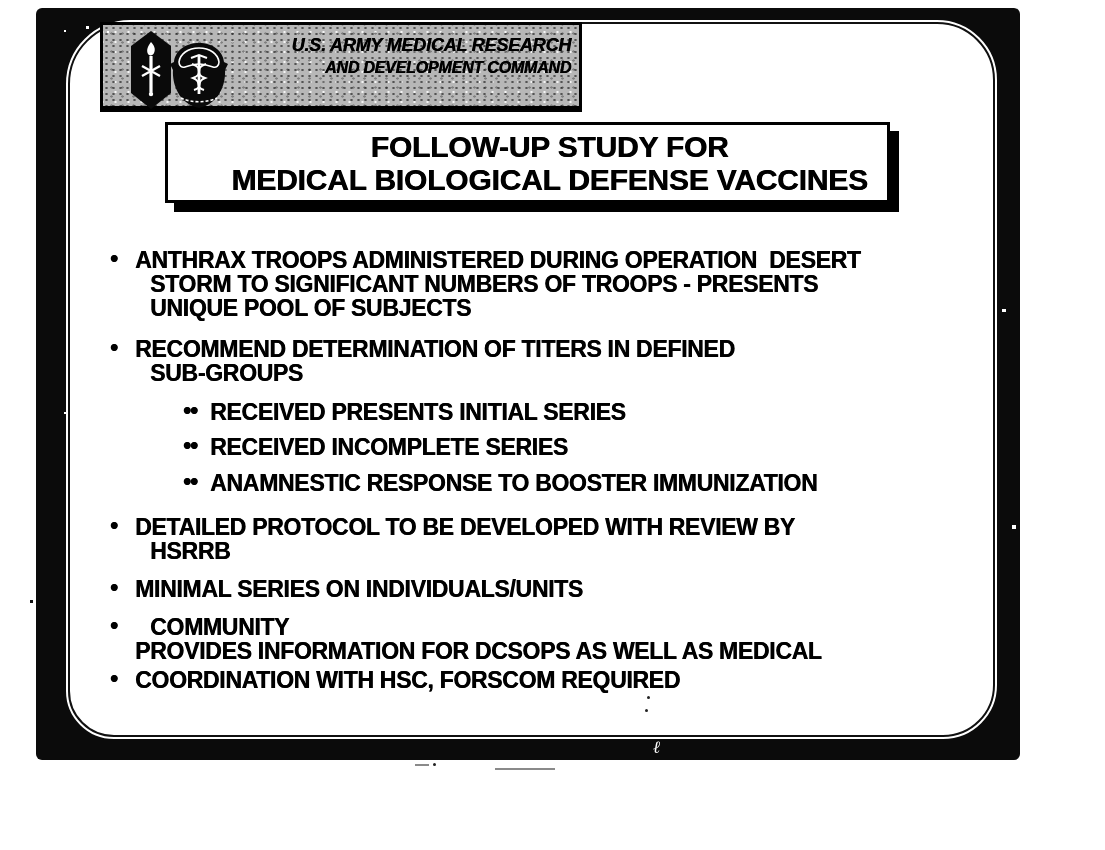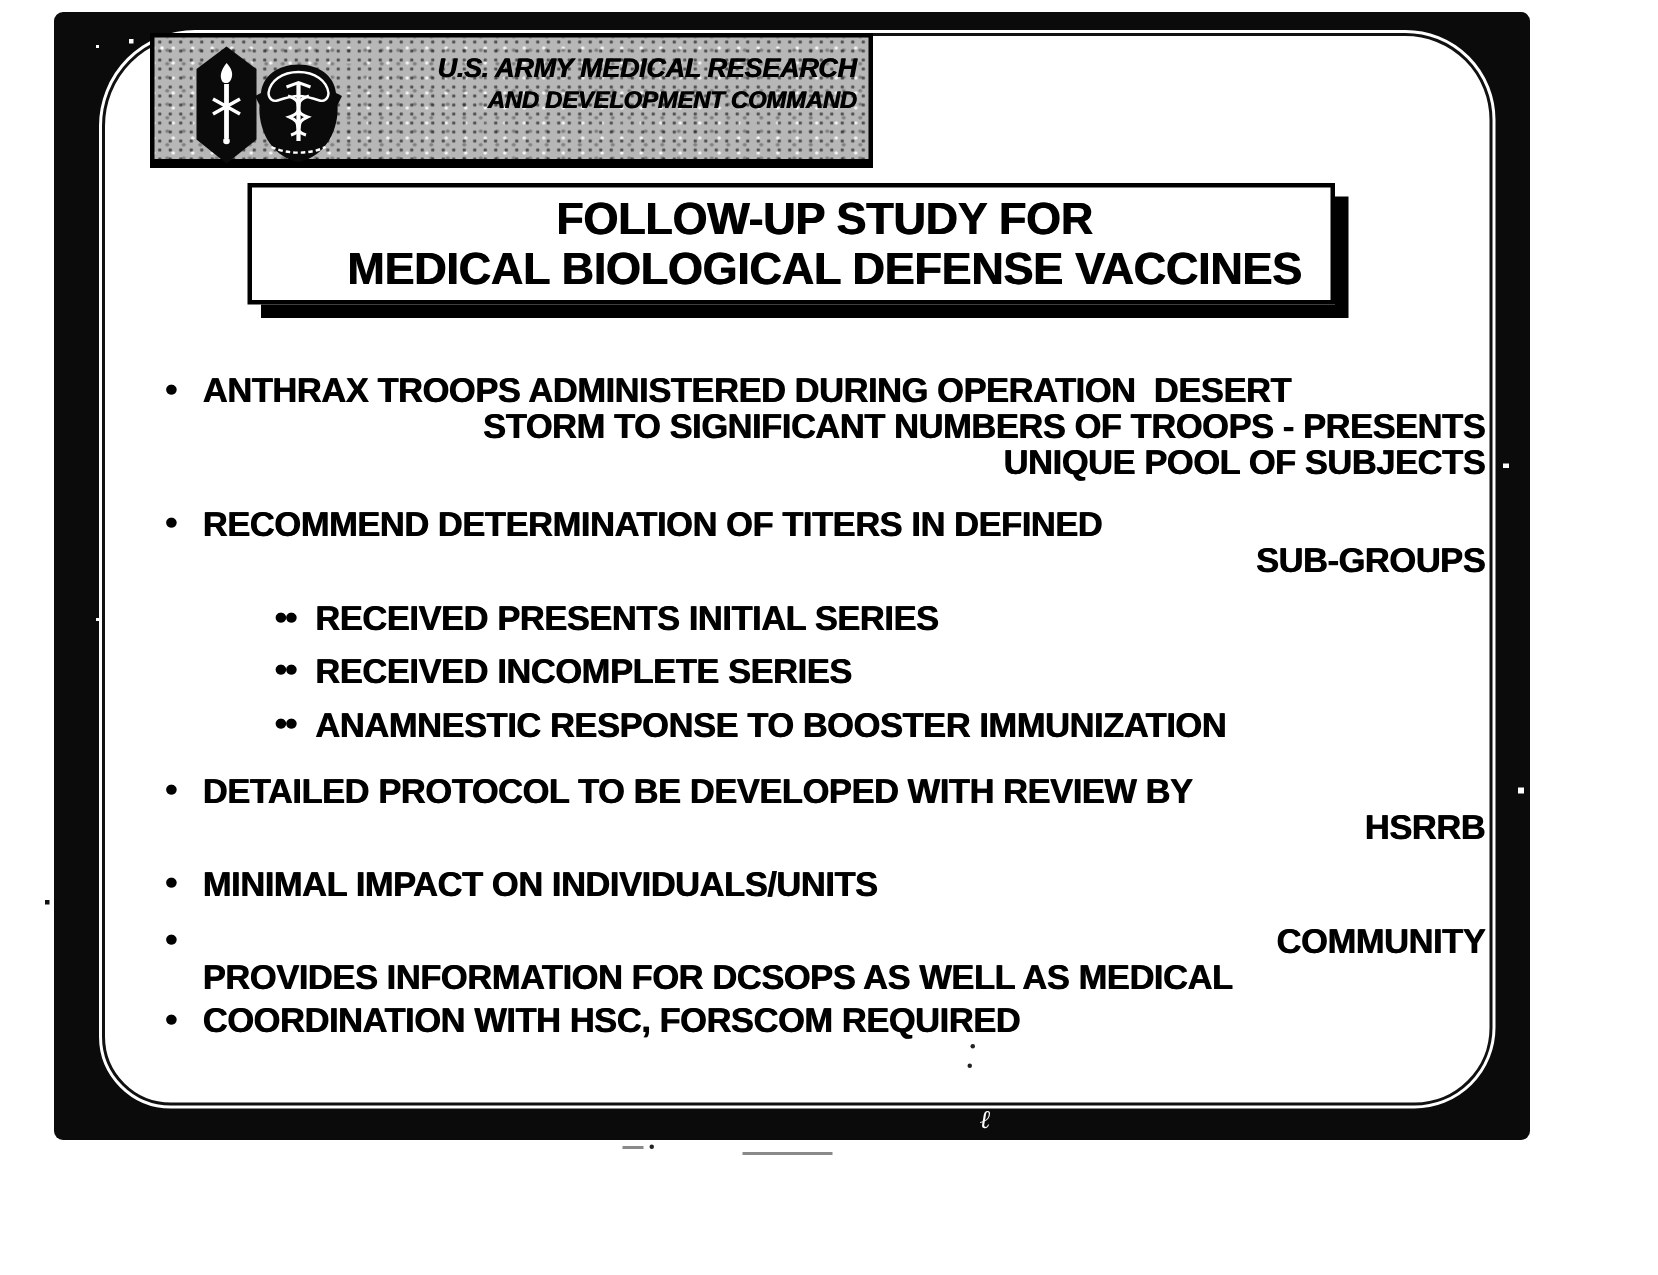--- a/index.html
+++ b/index.html
@@ -34,21 +34,21 @@
   
   .bullets{position:absolute;left:100px;top:238px;width:890px;font-size:23px;font-weight:bold;
            line-height:24px;letter-spacing:-0.3px;text-shadow:0.5px 0 0 #000;}
   .item{position:relative;}
   .item .marker{position:absolute;top:-1px;}
   .item.l1{padding-left:35px;}
   .item.l1 .marker{left:10px;}
   .item.l2{padding-left:110px;}
   .item.l2 .marker{left:83px;letter-spacing:-1px;}
   .line{white-space:pre;}
-  .item.l1 .line.cont{margin-left:15px;text-align:right;}
+  .item.l1 .line.cont{margin-left:15px;}
   
   .speck{position:absolute;background:#fff;}
   .speck.dark{background:#111;}
   .hand{position:absolute;left:653px;top:737px;color:#fff;font-size:17px;font-style:italic;
         font-family:"DejaVu Serif",serif;line-height:20px;}
   .inkdot{position:absolute;width:3px;height:3px;background:#222;border-radius:50%;}
   .dash{position:absolute;height:2px;background:#8a8a8a;}
 </style>
 </head>
 <body>
@@ -121,21 +121,21 @@
     </div>
 
     <div class="item l1" style="margin-top:20px">
       <span class="marker">•</span>
       <div class="line">DETAILED PROTOCOL TO BE DEVELOPED WITH REVIEW BY</div>
       <div class="line cont">HSRRB</div>
     </div>
 
     <div class="item l1" style="margin-top:14px">
       <span class="marker">•</span>
-      <div class="line">MINIMAL IMPACT ON INDIVIDUALS/UNITS</div>
+      <div class="line">MINIMAL SERIES ON INDIVIDUALS/UNITS</div>
     </div>
 
     <div class="item l1" style="margin-top:14px">
       <span class="marker">•</span>
       <div class="line cont">COMMUNITY</div>
       <div class="line">PROVIDES INFORMATION FOR DCSOPS AS WELL AS MEDICAL</div>
     </div>
 
     <div class="item l1" style="margin-top:5px">
       <span class="marker">•</span>

